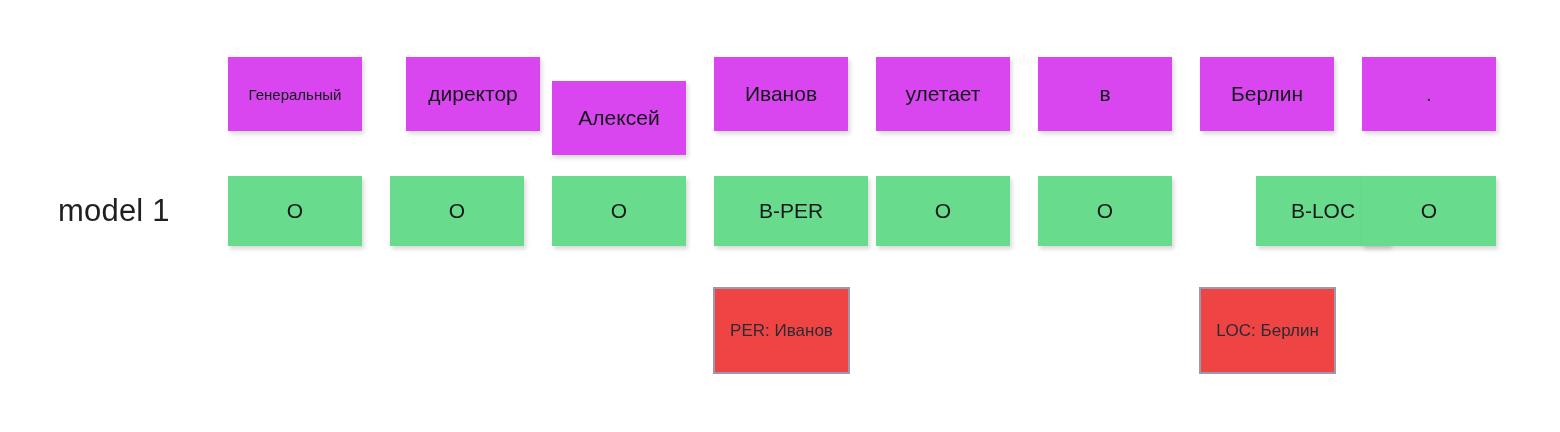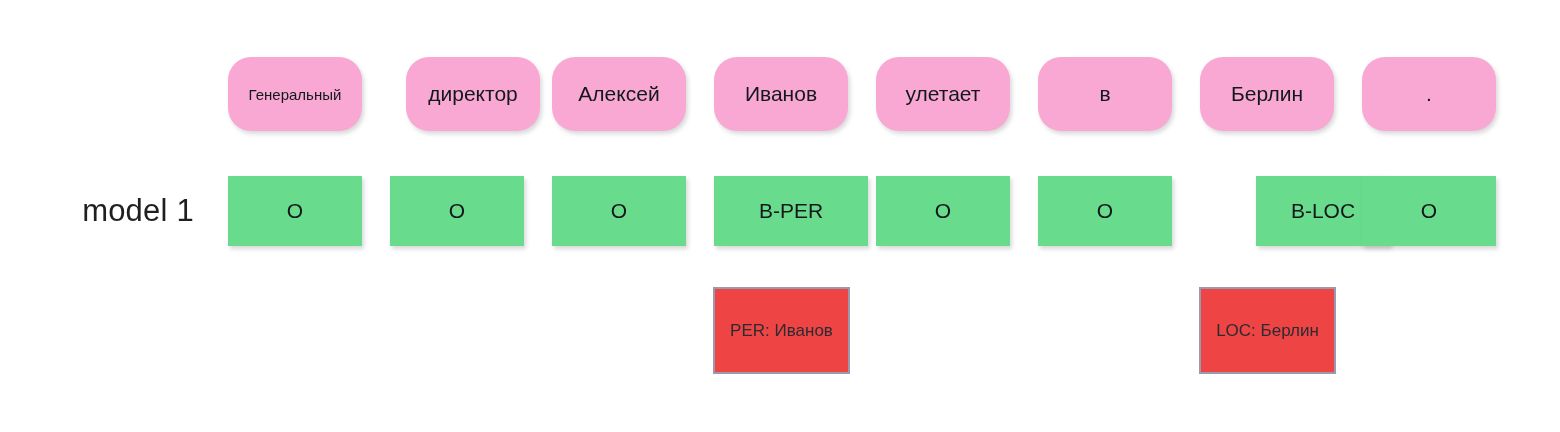--- a/index.html
+++ b/index.html
@@ -27,44 +27,42 @@
     left: 58px;
     top: 189px;
     width: 160px;
     height: 44px;
     line-height: 44px;
     font-size: 31px;
     font-weight: 400;
     color: #1f1f1f;
     letter-spacing: 0.2px;
     white-space: nowrap;
-    text-align: center;
   }
 
   
   .cell {
     position: absolute;
     display: flex;
     align-items: center;
     justify-content: center;
     box-sizing: border-box;
     text-align: center;
     color: #13181b;
   }
 
   
   .token-cell {
     top: 57px;
     height: 74px;
-    background: #f9a8d4;
+    background: #d946ef;
     box-shadow: 2px 3px 4px rgba(120,120,120,0.28);
     font-size: 21px;
     font-weight: 400;
     padding: 0 16px;
-    border-radius: 23px;
   }
   .token-cell.small {
     font-size: 15px;
   }
 
   
   .tag-cell {
     top: 176px;
     height: 70px;
     background: #69db8c;
@@ -89,21 +87,21 @@
 </head>
 <body>
 
 <div id="canvas">
 
   <div class="row-label">model 1</div>
 
   <div id="token-row">
       <div class="cell token-cell small" style="left: 228px; width: 134px;">Генеральный</div>
       <div class="cell token-cell" style="left: 390px; width: 134px; margin-left: 16px;">директор</div>
-      <div class="cell token-cell" style="left: 552px; width: 134px;">Алексей</div>
+      <div class="cell token-cell" style="left: 552px; width: 134px; margin-top: 24px;">Алексей</div>
       <div class="cell token-cell" style="left: 714px; width: 134px;">Иванов</div>
       <div class="cell token-cell" style="left: 876px; width: 134px;">улетает</div>
       <div class="cell token-cell" style="left: 1038px; width: 134px;">в</div>
       <div class="cell token-cell" style="left: 1200px; width: 134px;">Берлин</div>
       <div class="cell token-cell" style="left: 1362px; width: 134px;">.</div>
     </div>
   <div id="tag-row">
       <div class="cell tag-cell" style="left: 228px; width: 134px;">O</div>
       <div class="cell tag-cell" style="left: 390px; width: 134px;">O</div>
       <div class="cell tag-cell" style="left: 552px; width: 134px;">O</div>

